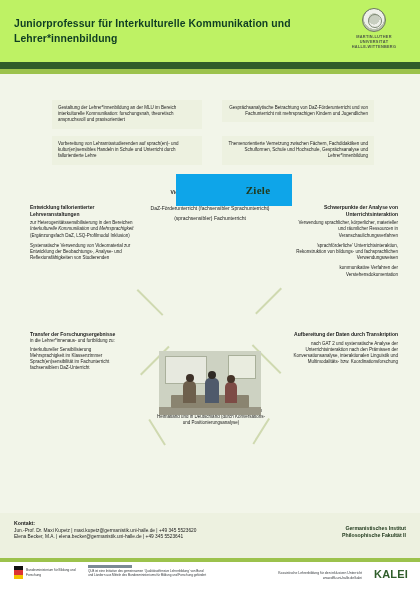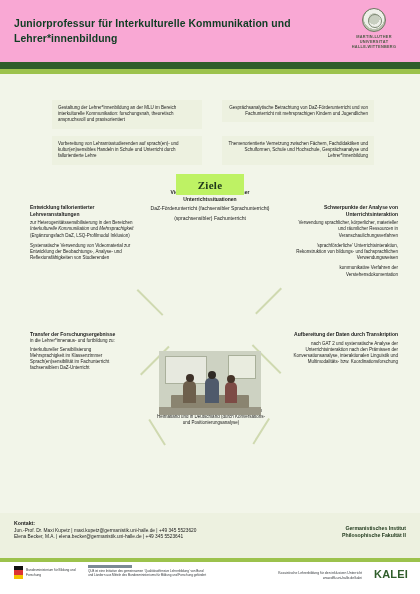--- a/index.html
+++ b/index.html
@@ -4,21 +4,21 @@
 <style>
   html,body{margin:0;padding:0;background:#ffffff;}
   body{
     width:420px;height:594px;overflow:hidden;
     font-family:"Liberation Sans","DejaVu Sans",sans-serif;
     color:#1b1b1b;
   }
   .poster{position:relative;width:420px;height:594px;background:#ffffff;}
 
   
-  .header{position:relative;height:62px;background:#f9a8d4;}
+  .header{position:relative;height:62px;background:#bef264;}
   .title{
     position:absolute;left:14px;top:16px;
     font-size:10.4px;font-weight:bold;line-height:15px;
     color:#0f3d23;letter-spacing:.1px;max-width:300px;
   }
   .logo{
     position:absolute;right:14px;top:8px;width:64px;text-align:center;
   }
   .logo-seal{
     width:22px;height:22px;border-radius:50%;
@@ -51,25 +51,26 @@
   .it{font-style:italic;}
   .t-c{text-align:center;}
   .t-r{text-align:right;}
   .t-l{text-align:left;}
 
   .f45{font-size:4.5px;line-height:6.2px;}
   .f50{font-size:5.0px;line-height:6.6px;}
 
   
   .ziele{
-    position:absolute;left:176px;top:100px;width:68px;height:21px;
-    background:#bef264;display:flex;align-items:center;justify-content:center;
+    position:absolute;left:176px;top:100px;width:68px;height:32px;
+    background:#0ea5e9;display:flex;align-items:center;justify-content:center;
     font-family:"Liberation Serif","DejaVu Serif",serif;
     font-size:11px;font-weight:bold;color:#20391c;letter-spacing:.3px;
     z-index:5;
+    padding-left:48px;
   }
 
   
   .photo{
     position:absolute;left:159px;top:277px;width:102px;height:64px;
     background:linear-gradient(#cfd6c4,#b7c0a8);
     overflow:hidden;z-index:4;
   }
   .ph-wall{position:absolute;inset:0;background:#cdd2c2;}
   .ph-board{position:absolute;left:6px;top:5px;width:40px;height:26px;background:#e7e9df;border:1px solid #aab09c;}

